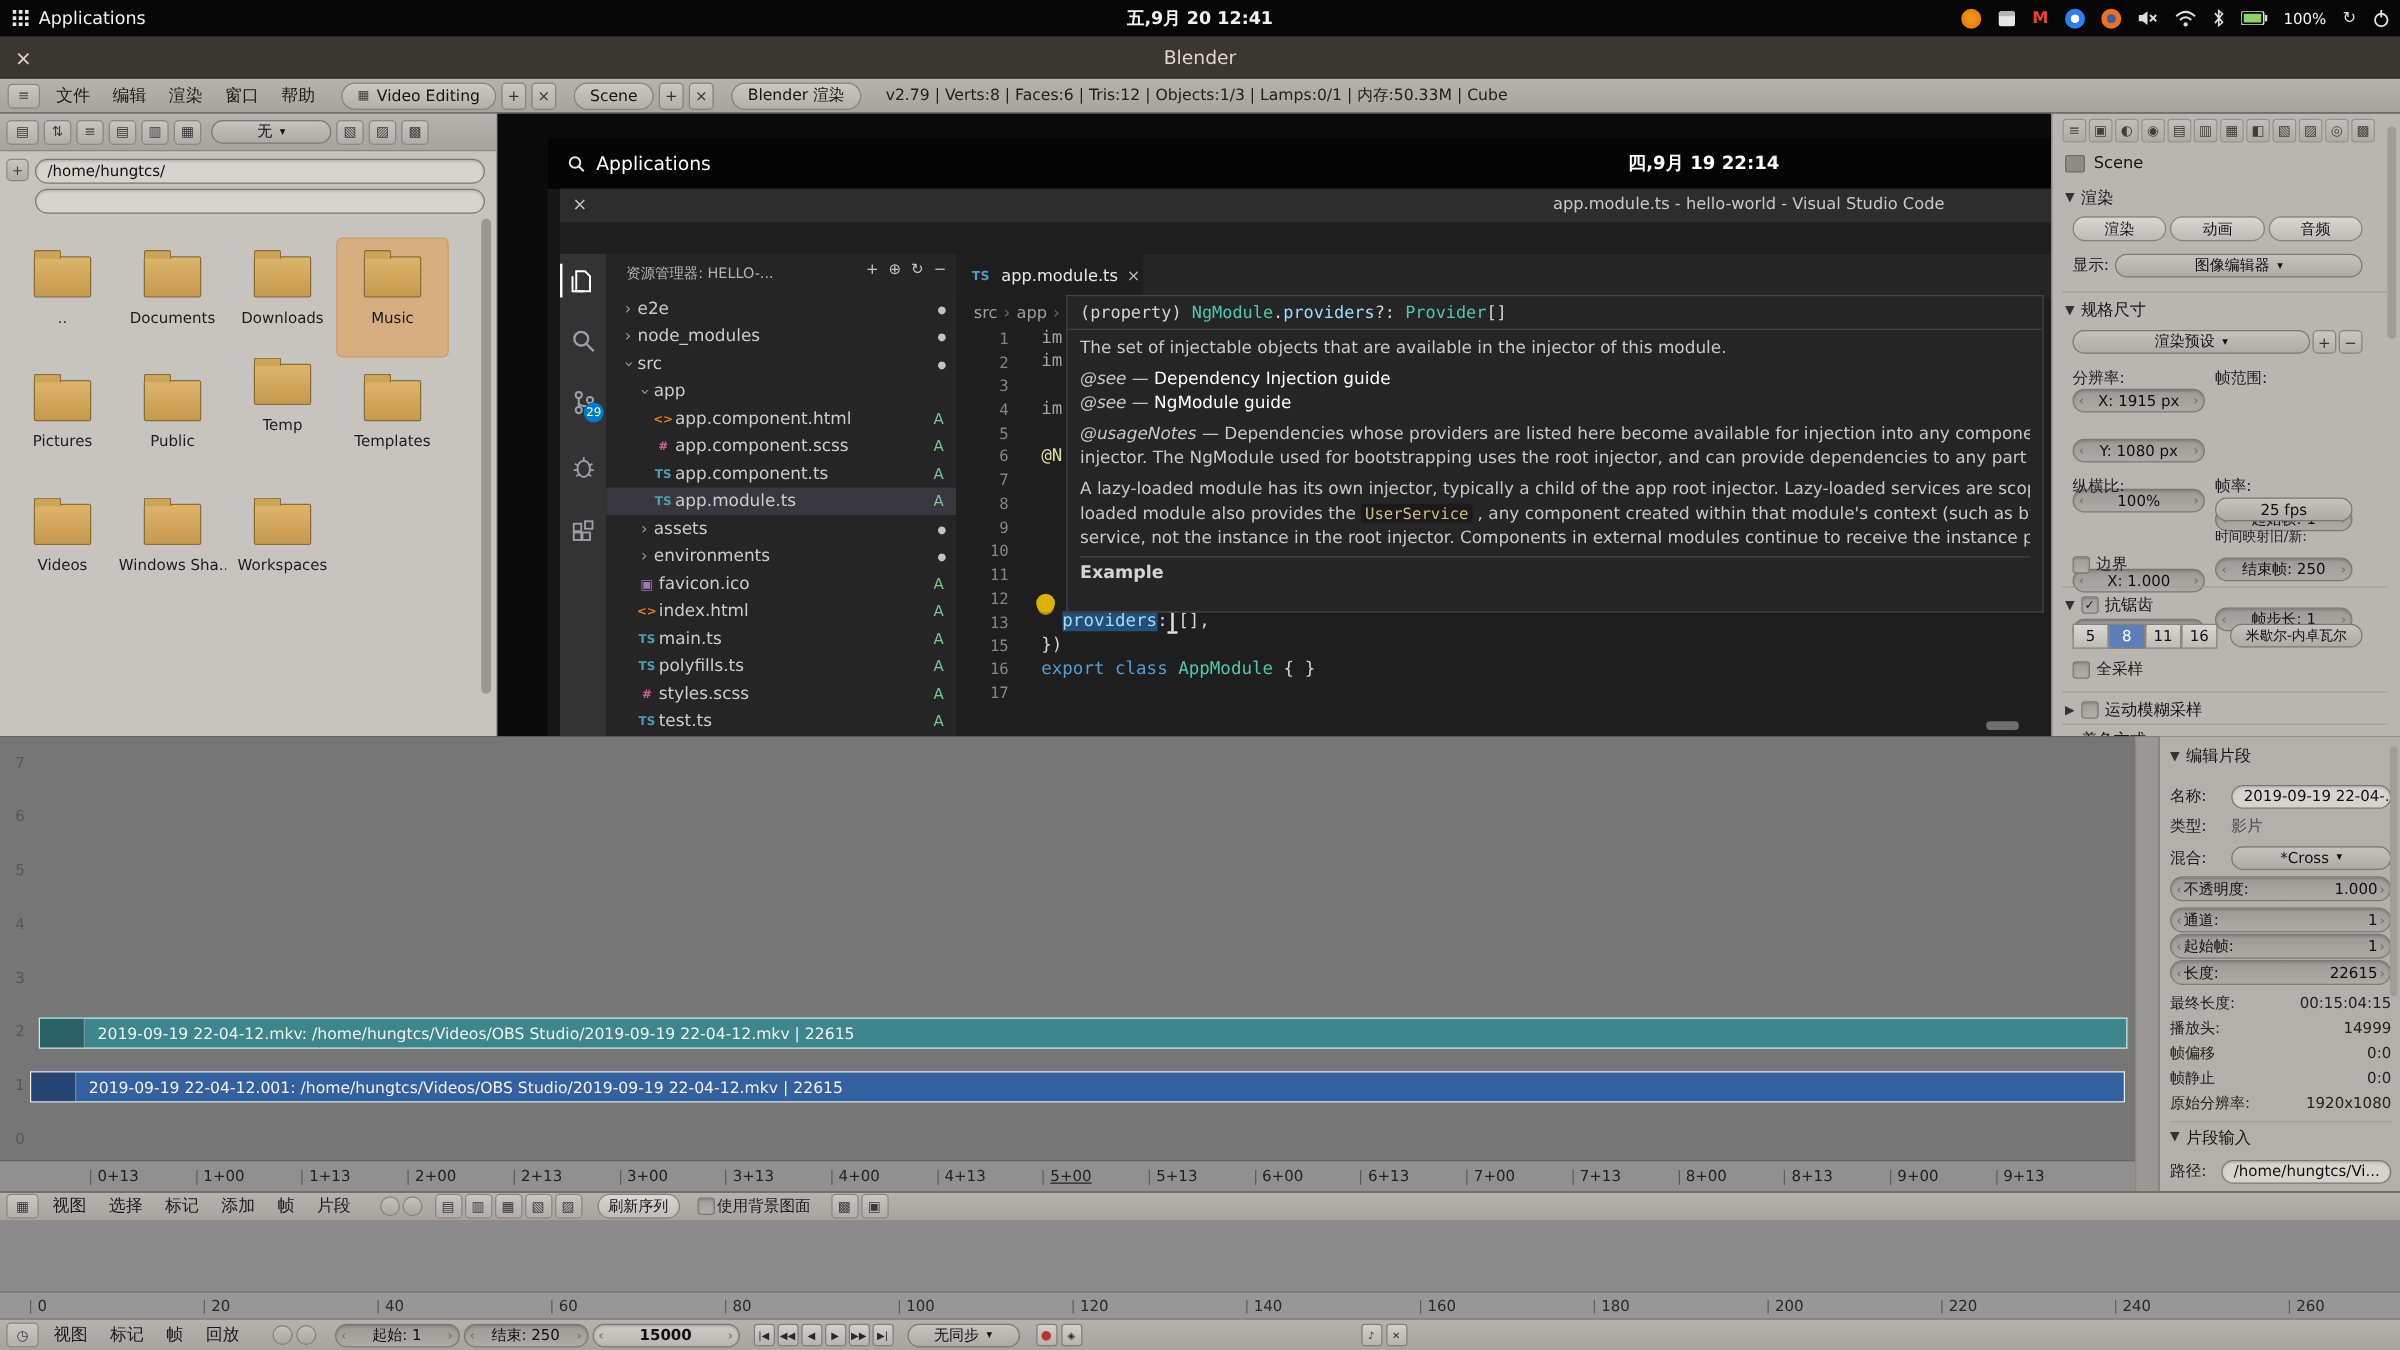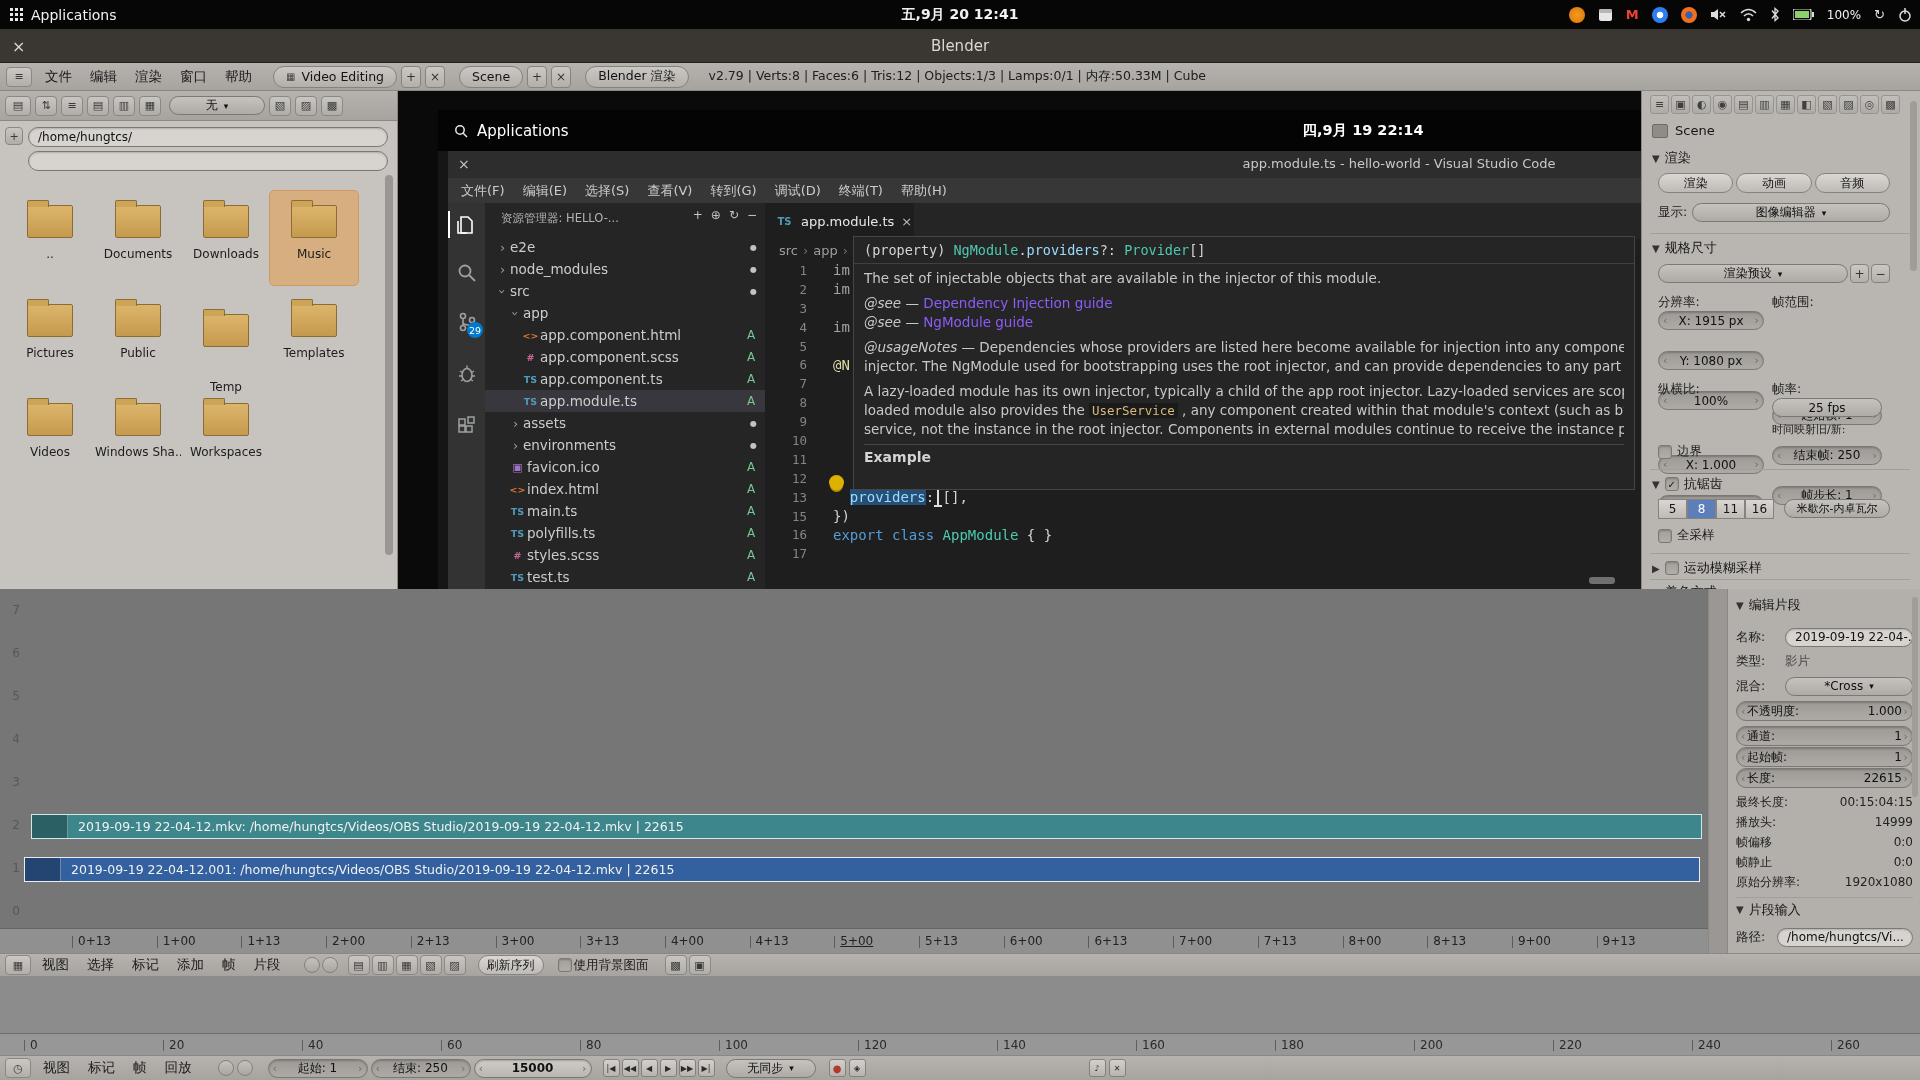--- a/index.html
+++ b/index.html
@@ -101,21 +101,21 @@
 .tksel{background:#264f78}
 #bulb{position:absolute;left:64px;top:272px;width:15px;height:15px;border-radius:50%;background:#ddb100;box-shadow:0 3px 0 -1px #b98f00}
 .ibeam{position:absolute;left:172px;top:287px;width:2px;height:15px;background:#dedede}
 .ibeam:before,.ibeam:after{content:"";position:absolute;left:-3px;width:8px;height:2px;background:#dedede}
 .ibeam:before{top:-2px}.ibeam:after{bottom:-2px}
 #hover{position:absolute;left:88px;top:33px;width:782px;height:254px;background:#252526;border:1px solid #454545;z-index:6;overflow:hidden}
 #hover-sig{padding:5px 10px;font-family:"DejaVu Sans Mono",monospace;font-size:13.5px;border-bottom:1px solid #404040;white-space:nowrap;overflow:hidden}
 #hover-doc{padding:5px 10px 0;color:#c8c8c8;font-size:13.5px}
 .hline{line-height:19px;white-space:nowrap;overflow:hidden}
 .hgap{margin-bottom:6px}
-.hlink{color:#8b5cf6}
+.hlink{color:#ffffff}
 .hem{font-style:italic;color:#c8c8c8}
 .hcode{font-family:"DejaVu Sans Mono",monospace;color:#d7ba7d;background:#1a1a1a;padding:0 3px;font-size:12.5px}
 #hover-hr{border:none;border-top:1px solid #454545;margin:5px 10px 4px}
 #hover-example{padding:0 10px;font-weight:bold;color:#d4d4d4;font-size:14px}
 #prev-scroll{position:absolute;left:1191px;top:486px;width:26px;height:7px;background:#6f6f6f;border-radius:3px}
 
 
 #props{position:absolute;left:1641px;top:91px;width:279px;height:498px;background:#b9b5b1;border-left:1px solid #8b8783;overflow:hidden}
 #props-tabs{position:absolute;left:8px;top:4px;display:flex;gap:2px}
 .ptab{width:19px;height:19px;border:1px solid #97938f;border-radius:3px;background:linear-gradient(#c2bfbb,#aeaba7);display:flex;align-items:center;justify-content:center;font-size:11px;color:#40403f}
@@ -279,21 +279,21 @@
         <div class="fb-label">Music</div>
       </div>
       <div class="fb-cell" style="left: 6px; top: 99px;">
         <div class="folder-icon"></div>
         <div class="fb-label">Pictures</div>
       </div>
       <div class="fb-cell" style="left: 94px; top: 99px;">
         <div class="folder-icon"></div>
         <div class="fb-label">Public</div>
       </div>
-      <div class="fb-cell" style="left: 182px; top: 109px; gap: 24px;">
+      <div class="fb-cell" style="left: 182px; top: 86px;">
         <div class="folder-icon"></div>
         <div class="fb-label">Temp</div>
       </div>
       <div class="fb-cell" style="left: 270px; top: 99px;">
         <div class="folder-icon"></div>
         <div class="fb-label">Templates</div>
       </div>
       <div class="fb-cell" style="left: 6px; top: 198px;">
         <div class="folder-icon"></div>
         <div class="fb-label">Videos</div>
@@ -322,30 +322,20 @@
         <span>Applications</span>
       </div>
       <span id="gbar-clock">四,9月 19   22:14</span>
     </div>
 
     <div id="vsc">
       <div id="vsc-title">
         <span id="vsc-close">×</span>
         <span class="ttl">app.module.ts - hello-world - Visual Studio Code</span>
       </div>
-      <div id="vsc-menu">
-          <span class="menu-item">文件(F)</span>
-          <span class="menu-item">编辑(E)</span>
-          <span class="menu-item">选择(S)</span>
-          <span class="menu-item">查看(V)</span>
-          <span class="menu-item">转到(G)</span>
-          <span class="menu-item">调试(D)</span>
-          <span class="menu-item">终端(T)</span>
-          <span class="menu-item">帮助(H)</span>
-        </div>
       <div id="vsc-body">
 
         <div id="activity">
           <span class="act-ic act-active" style="top:8px">
             <svg width="24" height="24">
                 <path d="M8 4 h7 l4 4 v12 h-11 z" fill="none" stroke="#ffffff" stroke-width="1.6"></path>
                 <path d="M5 8 v12 h9" fill="none" stroke="#ffffff" stroke-width="1.6"></path>
               </svg>
           </span>
           <span class="act-ic" style="top:56px">

